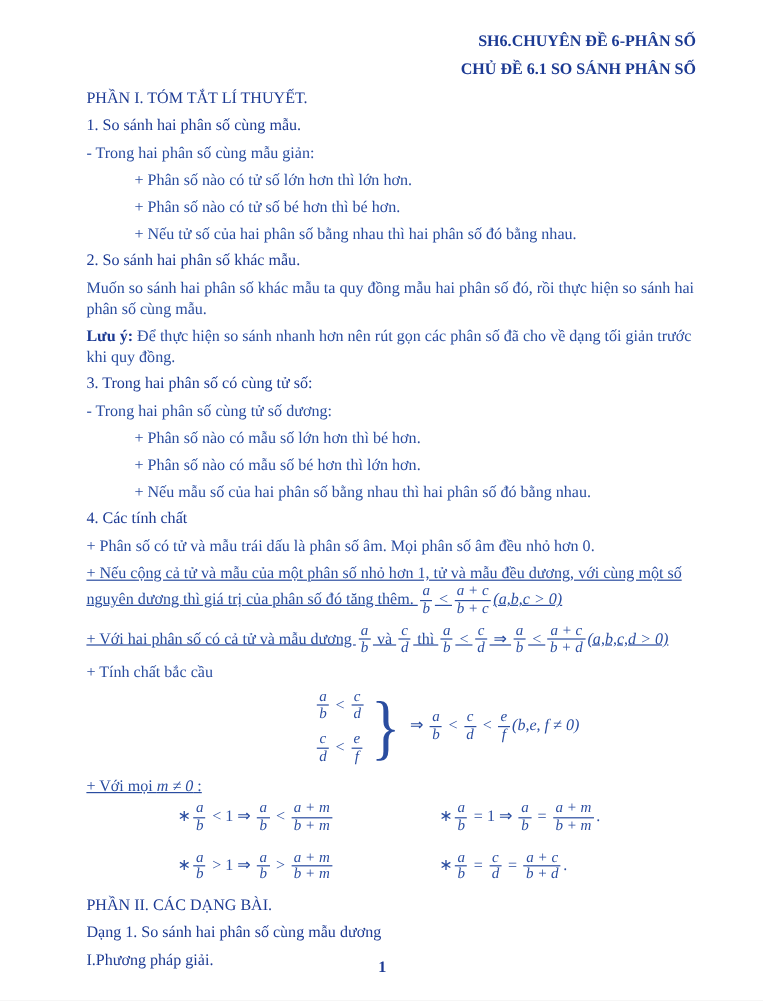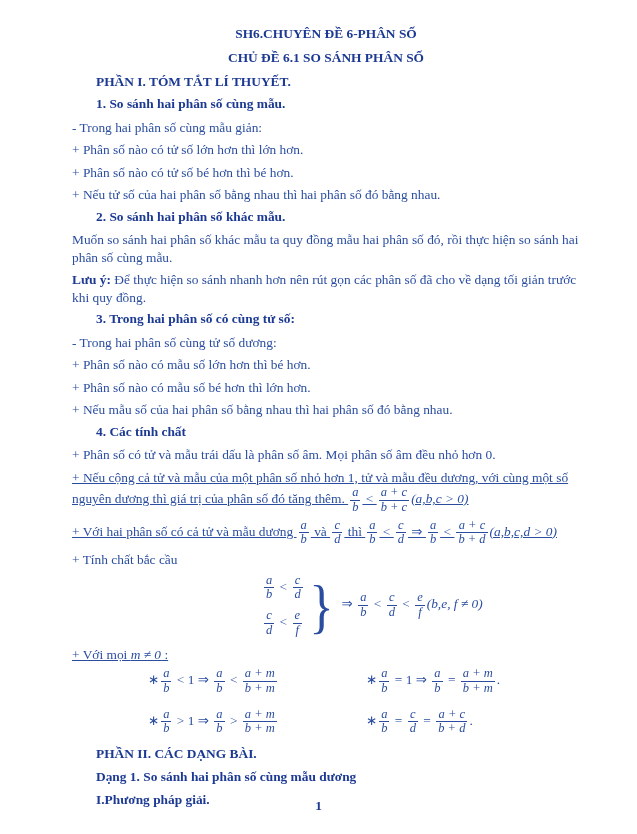--- a/index.html
+++ b/index.html
@@ -12,24 +12,24 @@
     width:637px;height:834px;
     margin:0 auto;
     background:#ffffff;
     font-family:"Liberation Serif", serif;
     color:var(--body);
     font-size:13.4px;
     padding:26px 57px 0 72px;
     box-sizing:border-box;
     overflow:hidden;
   }
-  .title{ text-align:center; font-weight:bold; color:var(--heading); margin-bottom:7px; line-height:1.25; }
-  .h1{ font-weight:bold; color:var(--heading); margin-bottom:6px; line-height:1.25;margin-left:24px; }
+  .title{ text-align:right; font-weight:bold; color:var(--heading); margin-bottom:7px; line-height:1.25; }
+  .h1{ font-weight:normal; color:var(--heading); margin-bottom:6px; line-height:1.25; }
   .para{ margin-bottom:5px; line-height:1.3; }
-  .indent{ }
+  .indent{ margin-left:40px; }
   .note b{ color:var(--heading); }
   .mathline{ margin-bottom:4px;text-decoration:underline; }
   
   .frac{
     display:inline-flex; flex-direction:column;
     vertical-align:middle; text-align:center;
     font-style:italic; line-height:1.1;
     margin:0 2px; font-size:12.5px;
   }
   .frac .num{ border-bottom:1px solid currentColor; padding:0 2px; }

